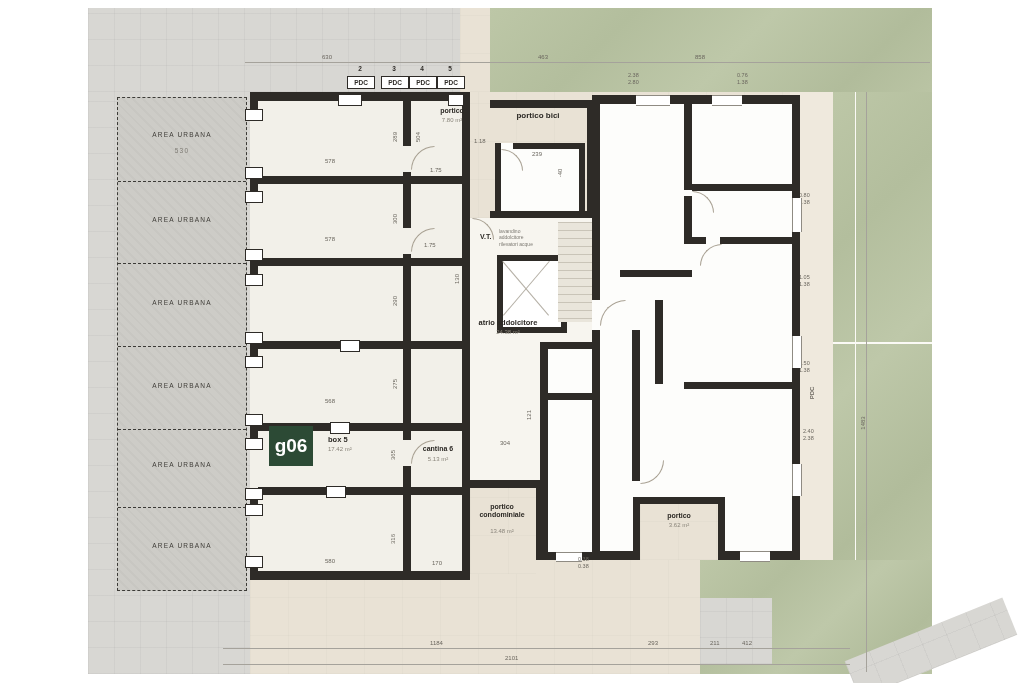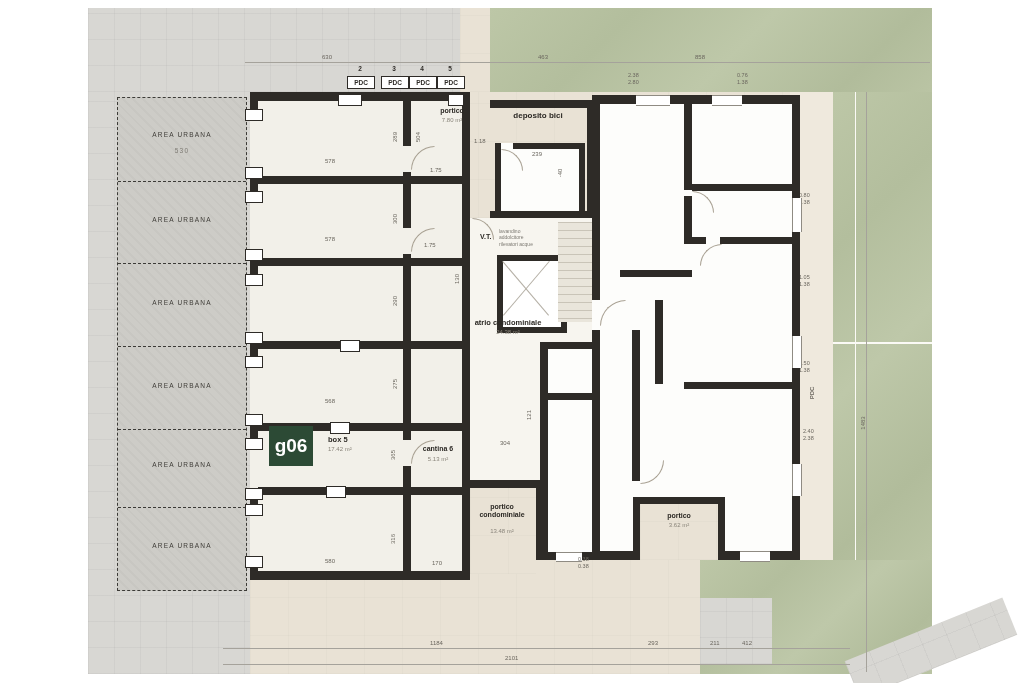--- a/index.html
+++ b/index.html
@@ -202,40 +202,40 @@
   <div class="rarea" style="left:410px;top:456px;width:56px;">5.13 m²</div>
 
   <div class="wall" style="left:490px;top:100px;width:105px;height:8px;"></div>
   <div class="wall" style="left:587px;top:100px;width:8px;height:118px;"></div>
 
   <div class="wfloor" style="left:495px;top:143px;width:90px;height:74px;"></div>
   <div class="wall" style="left:513px;top:143px;width:72px;height:6px;"></div>
   <div class="wall" style="left:495px;top:143px;width:6px;height:74px;"></div>
   <div class="wall" style="left:579px;top:143px;width:6px;height:74px;"></div>
   <div class="arc" style="left:501px;top:149px;width:20px;height:20px;transform:rotate(90deg);"></div>
-  <div class="rlabel" style="left:495px;top:111px;width:86px;font-size:8px;">deposito bici</div>
+  <div class="rlabel" style="left:495px;top:111px;width:86px;font-size:8px;">portico bici</div>
   <div class="dim" style="left:532px;top:151px;">239</div>
   <div class="dim v" style="left:556px;top:170px;">-40</div>
 
   <div class="rlabel" style="left:428px;top:107px;width:48px;font-size:7px;">portico</div>
   <div class="rarea" style="left:428px;top:117px;width:48px;">7.80 m²</div>
   <div class="dim" style="left:474px;top:138px;">1.18</div>
 
   <div class="wfloor" style="left:470px;top:218px;width:122px;height:270px;background:#f7f5ef;"></div>
   <div class="wall" style="left:490px;top:211px;width:105px;height:7px;"></div>
   <div class="elev" style="left:497px;top:255px;width:58px;height:66px;">
     <div class="diag" style="left:0;top:0;width:71px;transform:rotate(49.6deg);"></div>
     <div class="diag" style="left:0;top:54px;width:71px;transform:rotate(-49.6deg);"></div>
   </div>
   <div class="stairs" style="left:558px;top:222px;width:34px;height:100px;"></div>
   <div class="rlabel" style="left:480px;top:233px;width:20px;font-size:7px;text-align:left;">V.T.</div>
   <div class="pair" style="left:499px;top:228px;text-align:left;font-size:5px;color:#7d7a73;">lavandino
 addolcitore
 rilevatori acque</div>
-  <div class="rlabel" style="left:458px;top:318px;width:100px;">atrio condominiale</div>
+  <div class="rlabel" style="left:458px;top:318px;width:100px;">atrio addolcitore</div>
   <div class="rarea" style="left:458px;top:329px;width:100px;">24.38 m²</div>
   <div class="dim v" style="left:452px;top:276px;">130</div>
   <div class="dim" style="left:500px;top:440px;">304</div>
   <div class="dim v" style="left:524px;top:412px;">121</div>
   <div class="arc" style="left:472px;top:218px;width:20px;height:20px;transform:rotate(90deg);"></div>
 
   <div class="wfloor" style="left:546px;top:349px;width:46px;height:44px;"></div>
   <div class="wfloor" style="left:548px;top:400px;width:44px;height:152px;"></div>
   <div class="wall" style="left:540px;top:342px;width:55px;height:7px;"></div>
   <div class="wall" style="left:540px;top:393px;width:55px;height:7px;"></div>

